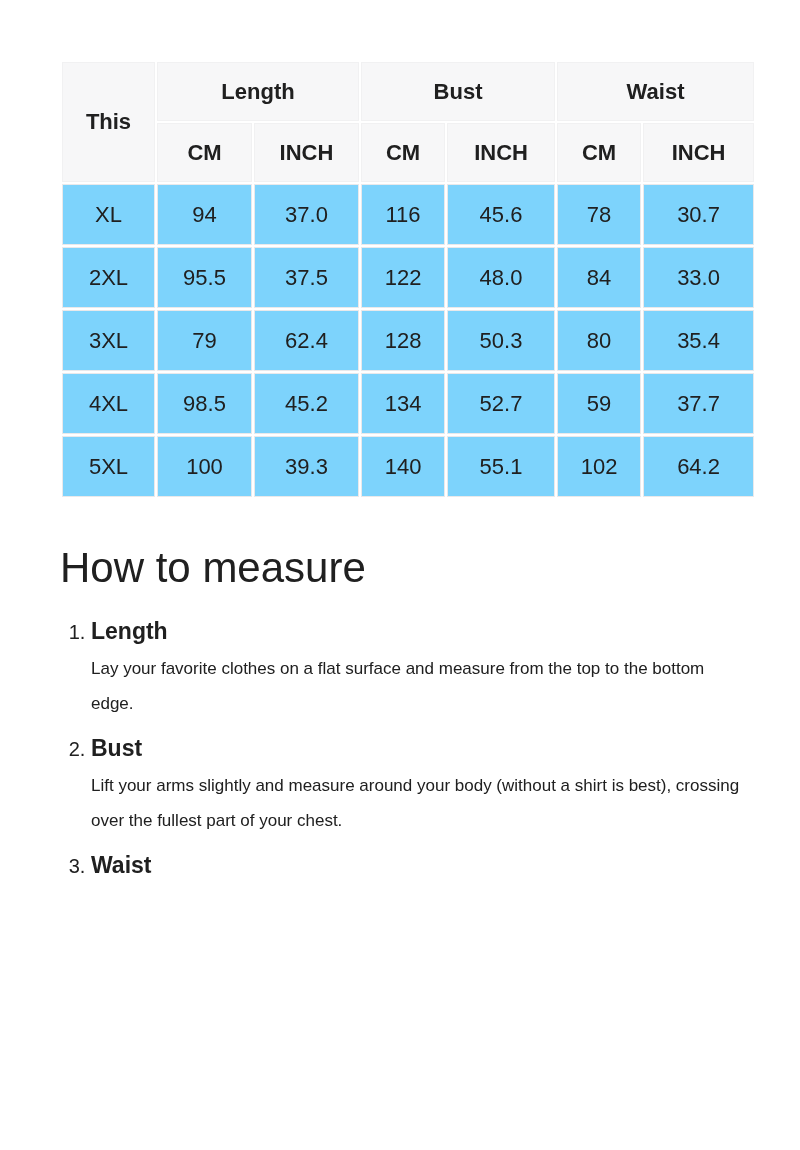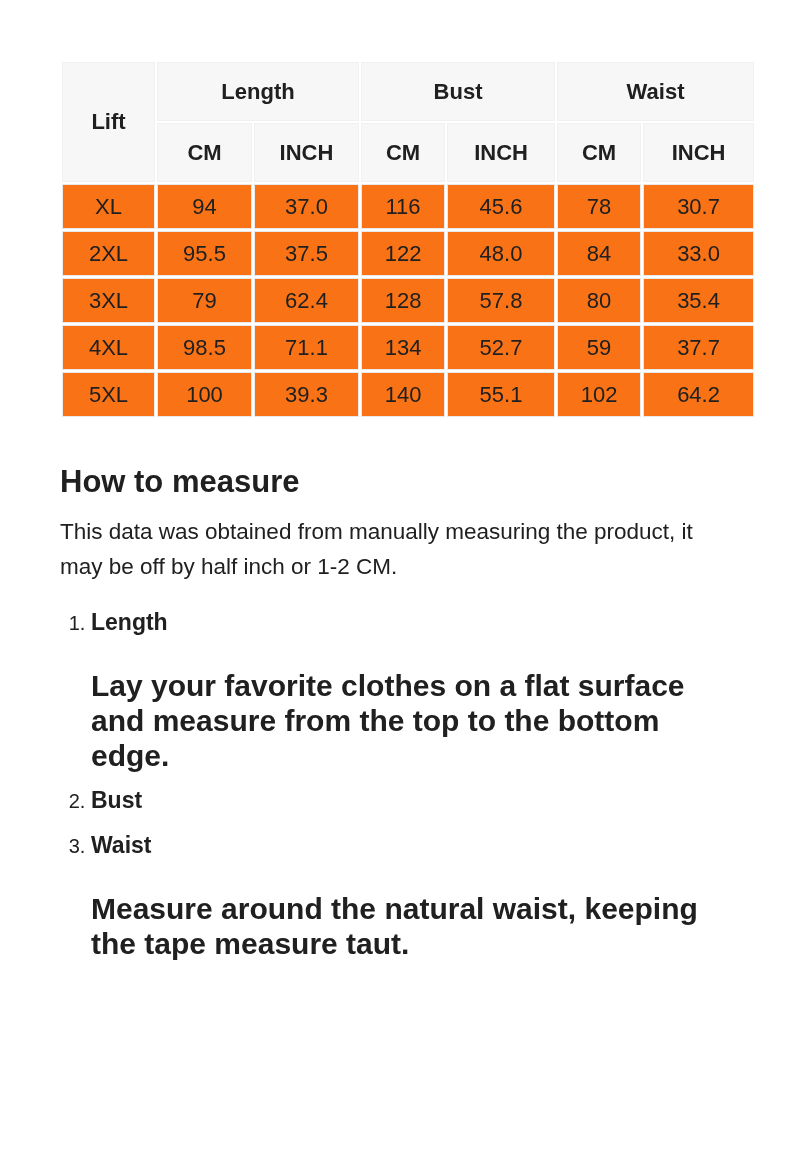--- a/index.html
+++ b/index.html
@@ -30,29 +30,29 @@
     vertical-align: middle;
     font-size: 22px;
   }
   table.size-chart th {
     background: #f7f7f8;
     border: 1px solid #f1f1f2;
     font-weight: bold;
     height: 59px;
   }
   table.size-chart td {
-    background: #f97316;
+    background: #7dd3fc;
     border: 1px solid #e9e9eb;
     font-weight: normal;
-    height: 45px;
+    height: 61px;
   }
   
   h2.htm-title {
-    font-size: 31px;
-    font-weight: bold;
+    font-size: 42px;
+    font-weight: normal;
     margin: 44px 0 0 0;
     line-height: 1.2;
   }
   p.htm-intro {
     font-size: 22.5px;
     line-height: 35px;
     margin: 14px 0 0 0;
   }
   ol.htm-steps {
     margin: 21px 0 0 0;
@@ -66,44 +66,43 @@
   ol.htm-steps li::marker {
     font-size: 20px;
     color: #202020;
   }
   .step-term {
     font-weight: bold;
     font-size: 23px;
     line-height: 35px;
   }
   .step-desc {
-    font-size: 30px;
+    font-size: 17px;
     line-height: 35px;
-    margin-top: 28px;
-    font-weight: bold;
+    margin-top: 2px;
   }
 </style>
 </head>
 <body>
 
 <div class="page">
 
   <table class="size-chart">
     <colgroup>
       <col style="width:93px">
       <col style="width:95px">
       <col style="width:105px">
       <col style="width:84px">
       <col style="width:108px">
       <col style="width:84px">
       <col style="width:111px">
     </colgroup>
     <thead>
       <tr>
-        <th rowspan="2">Lift</th>
+        <th rowspan="2">This</th>
         <th colspan="2">Length</th>
         <th colspan="2">Bust</th>
         <th colspan="2">Waist</th>
       </tr>
       <tr>
         <th>CM</th>
         <th>INCH</th>
         <th>CM</th>
         <th>INCH</th>
         <th>CM</th>
@@ -127,56 +126,55 @@
         <td>122</td>
         <td>48.0</td>
         <td>84</td>
         <td>33.0</td>
       </tr>
       <tr>
         <td>3XL</td>
         <td>79</td>
         <td>62.4</td>
         <td>128</td>
-        <td>57.8</td>
+        <td>50.3</td>
         <td>80</td>
         <td>35.4</td>
       </tr>
       <tr>
         <td>4XL</td>
         <td>98.5</td>
-        <td>71.1</td>
+        <td>45.2</td>
         <td>134</td>
         <td>52.7</td>
         <td>59</td>
         <td>37.7</td>
       </tr>
       <tr>
         <td>5XL</td>
         <td>100</td>
         <td>39.3</td>
         <td>140</td>
         <td>55.1</td>
         <td>102</td>
         <td>64.2</td>
       </tr>
     </tbody>
   </table>
 
   <h2 class="htm-title">How to measure</h2>
 
-  <p class="htm-intro">This data was obtained from manually measuring the product, it may be off by half inch or 1-2 CM.</p>
 
   <ol class="htm-steps">
     <li>
       <div class="step-term">Length</div>
       <div class="step-desc">Lay your favorite clothes on a flat surface and measure from the top to the bottom edge.</div>
     </li>
     <li>
       <div class="step-term">Bust</div>
+      <div class="step-desc">Lift your arms slightly and measure around your body (without a shirt is best), crossing over the fullest part of your chest.</div>
     </li>
     <li>
       <div class="step-term">Waist</div>
-      <div class="step-desc">Measure around the natural waist, keeping the tape measure taut.</div>
     </li>
   </ol>
 
 </div>
 
 </body></html>

